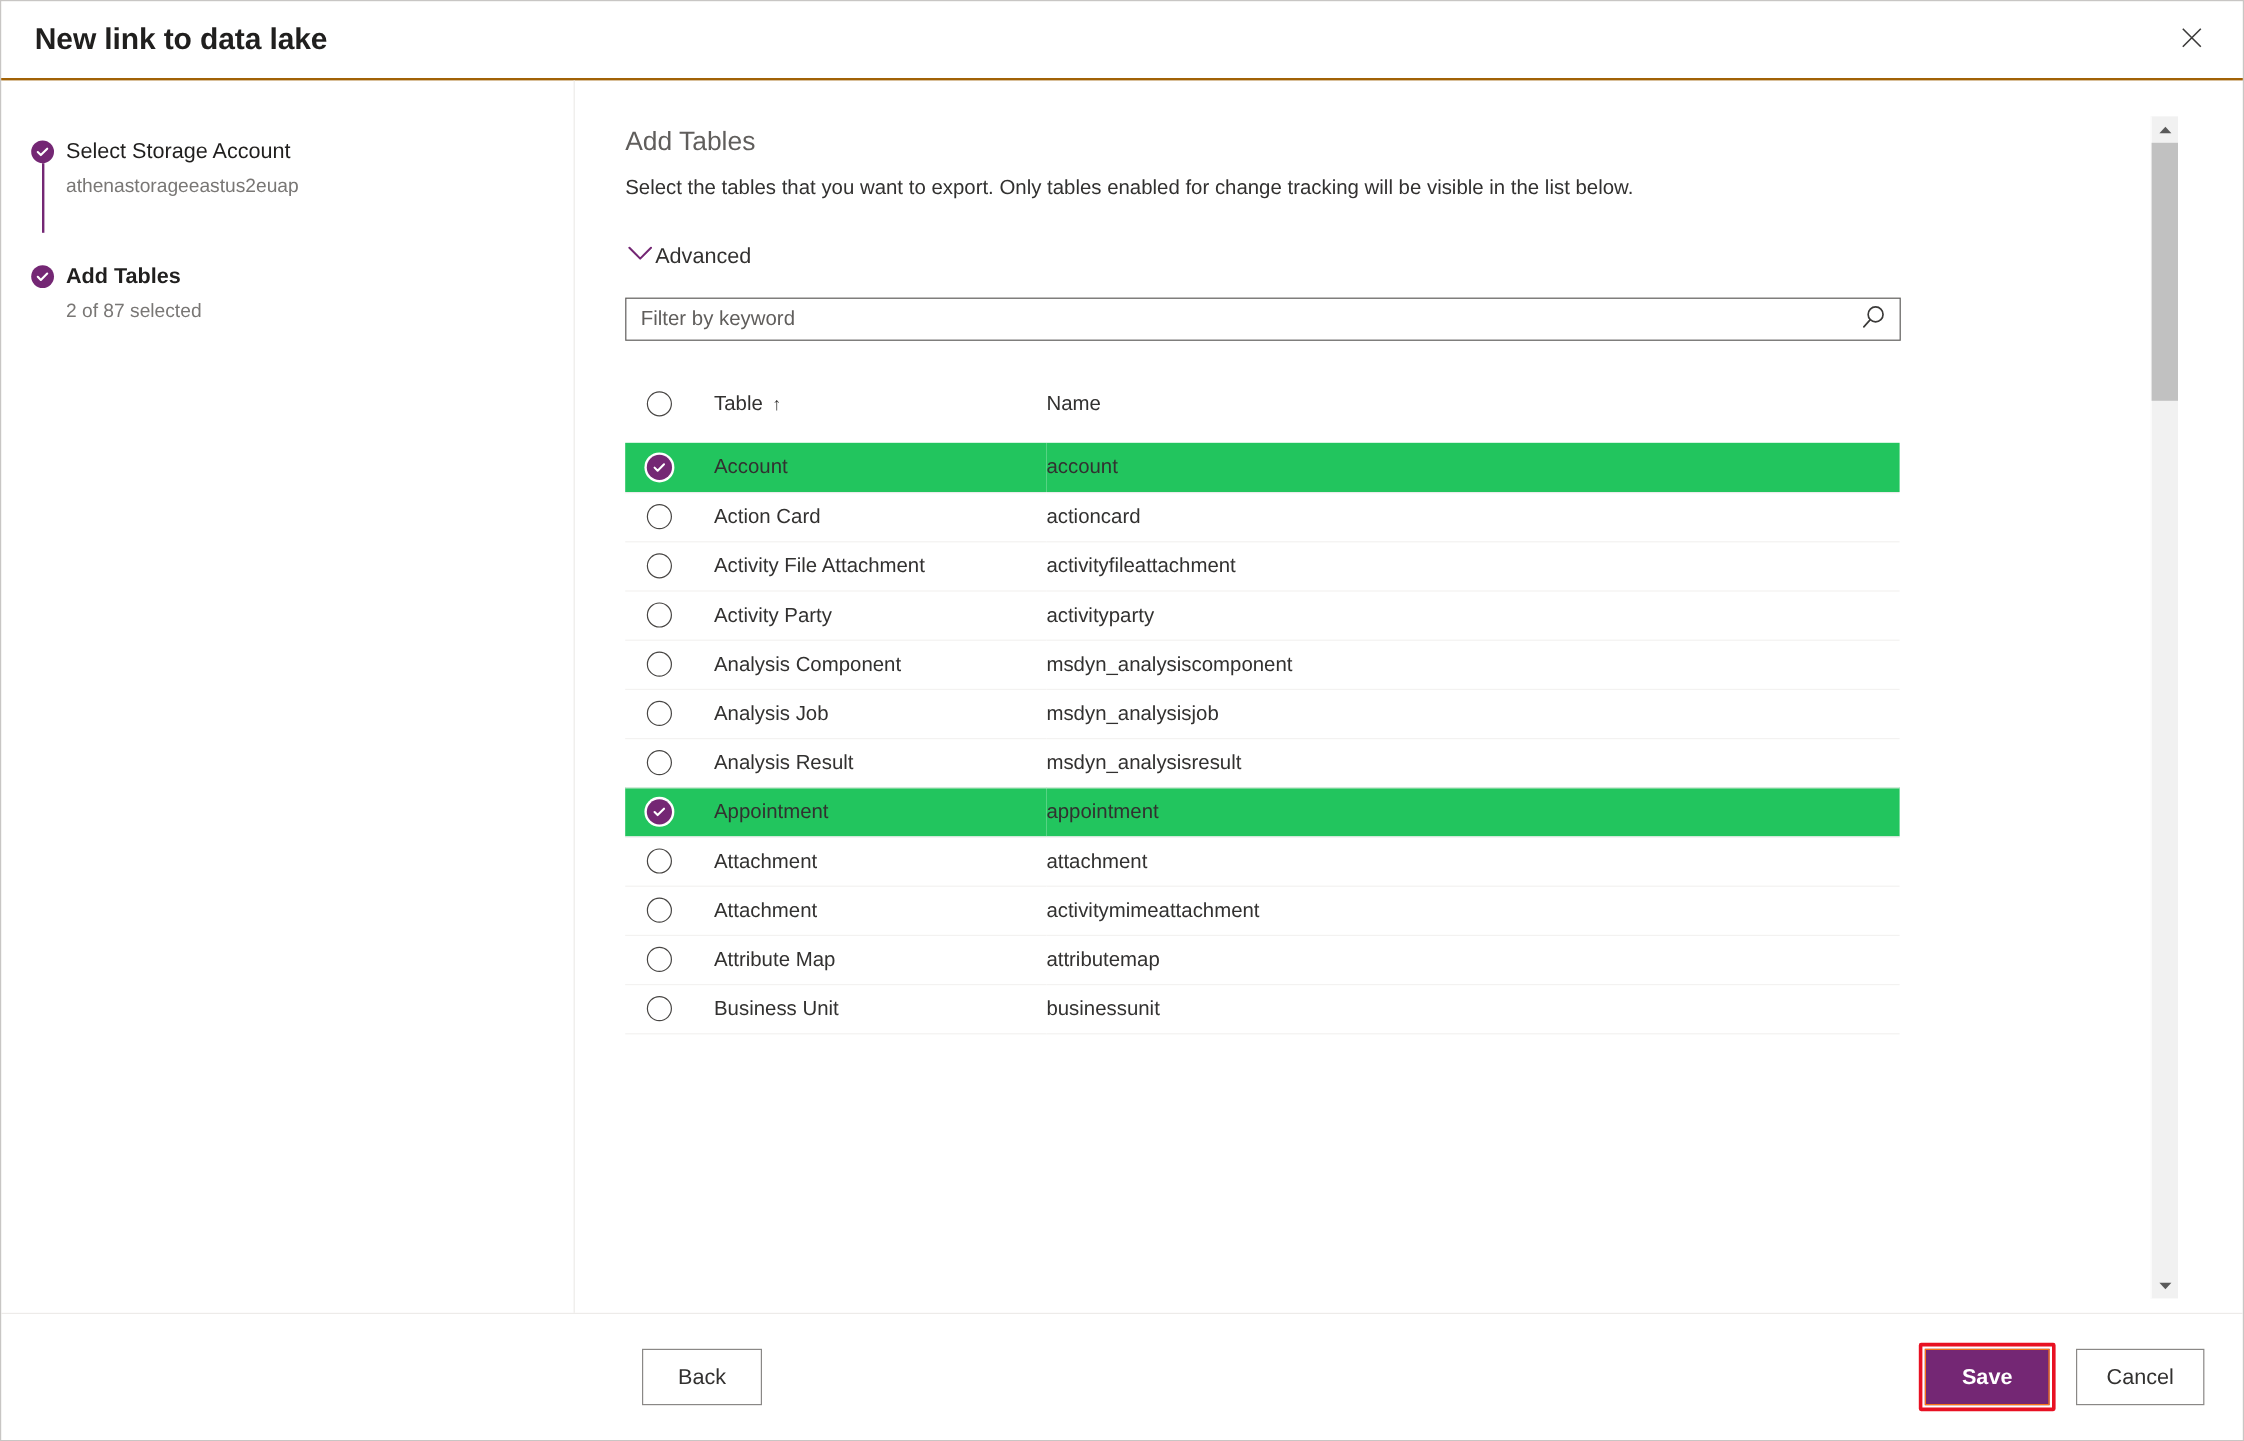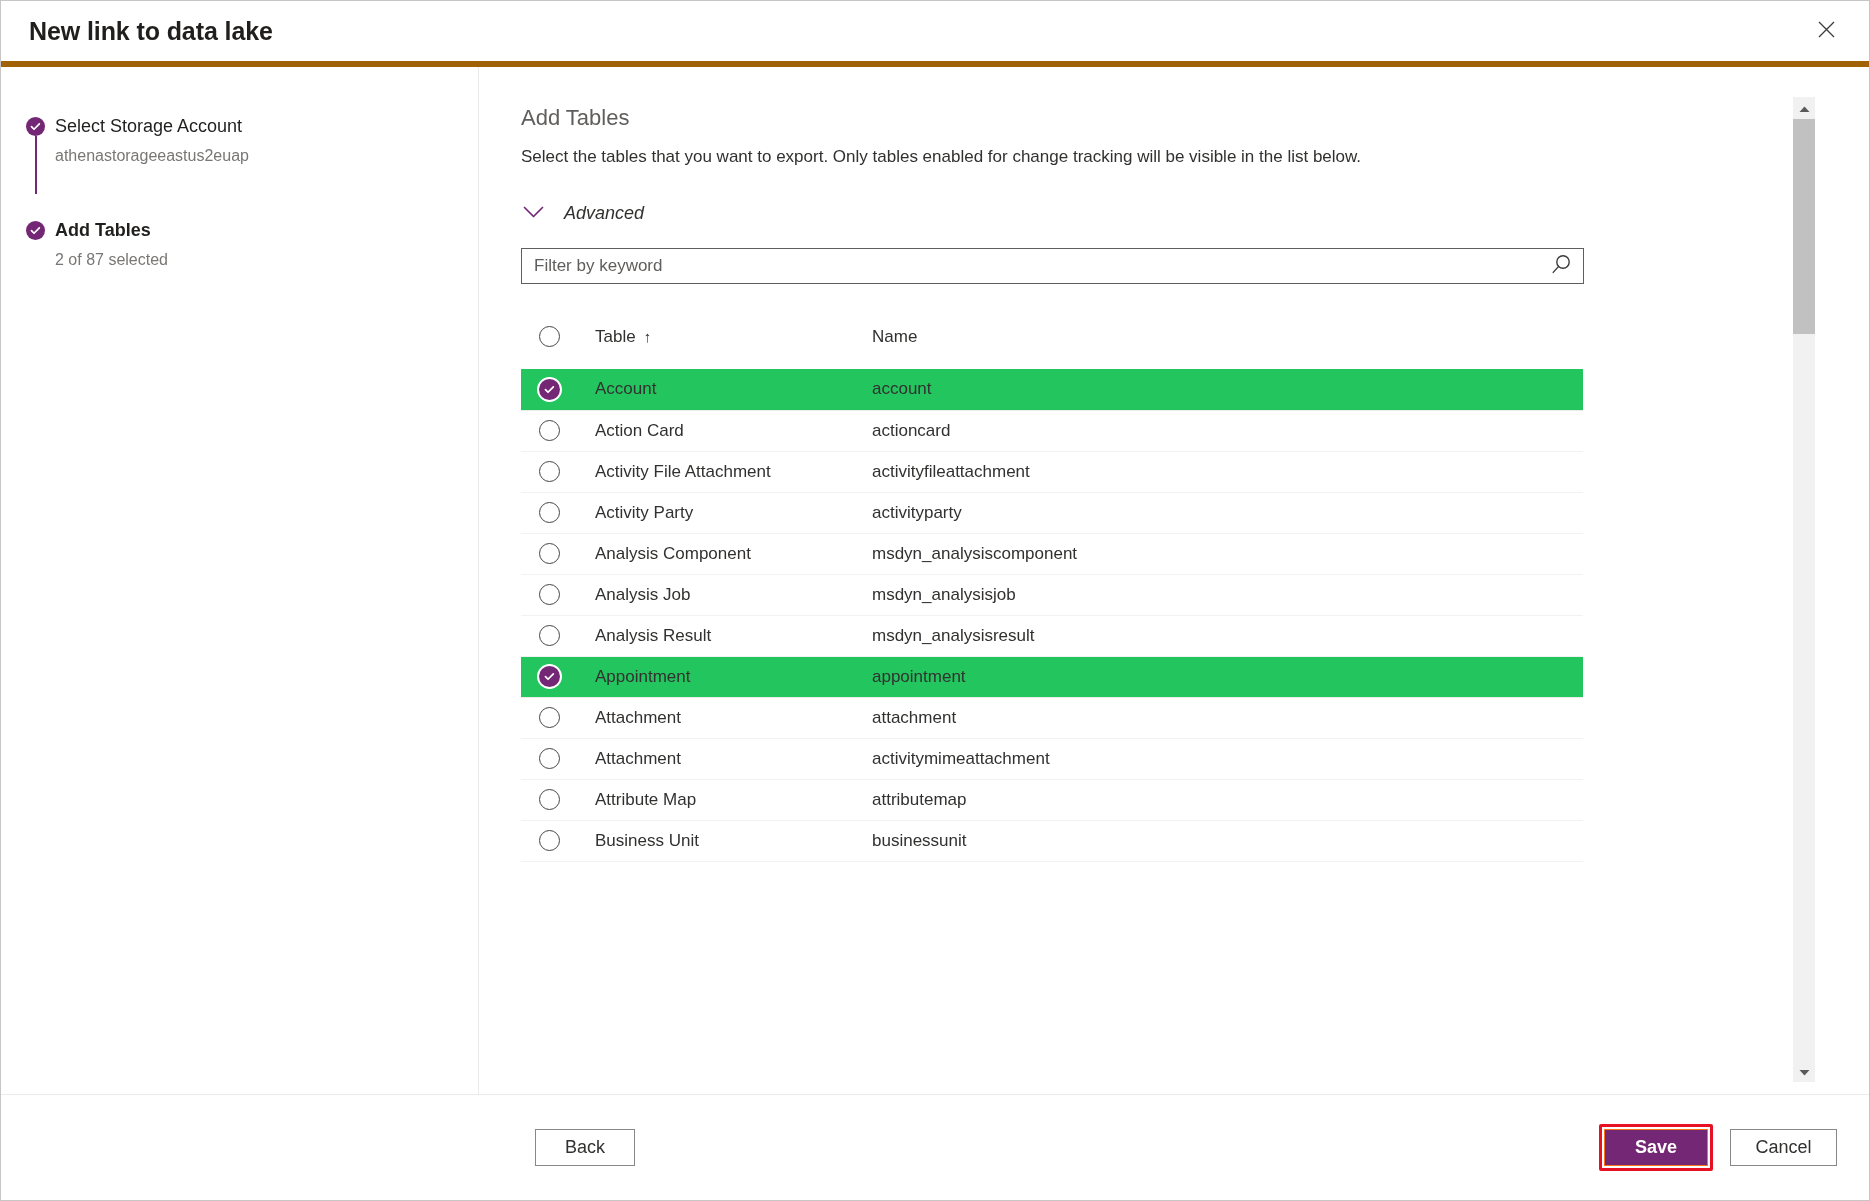--- a/index.html
+++ b/index.html
@@ -25,21 +25,21 @@
     border: 1px solid #c8c6c4;
     box-sizing: border-box;
     display: flex;
     flex-direction: column;
   }
 
   
   .dialog-header {
     height: 66px;
     min-height: 66px;
-    border-bottom: 6px solid #a16207;
+    border-bottom: 2px solid #a16207;
     display: flex;
     align-items: center;
     justify-content: space-between;
     padding: 0 22px 0 28px;
     box-sizing: border-box;
   }
   .dialog-title {
     font-size: 25px;
     font-weight: 600;
     color: #201f1e;
@@ -137,25 +137,24 @@
   }
   .content-desc {
     font-size: 17px;
     color: #323130;
     margin: 0 0 34px 0;
     line-height: 24px;
   }
   .advanced-row {
     display: flex;
     align-items: center;
-    gap: 20px;
+    gap: 2px;
     margin: 0 0 24px 2px;
     cursor: pointer;
     width: fit-content;
-    font-style: italic;
   }
   .advanced-label {
     font-size: 18px;
     color: #323130;
   }
   .chevron { display: block; }
 
   .search-box {
     position: relative;
     width: 1063px;
@@ -306,21 +305,21 @@
   .footer-left { padding-left: 534px; }
   .footer-right {
     margin-left: auto;
     display: flex;
     align-items: center;
     gap: 17px;
   }
   .btn {
     font-family: "Liberation Sans", sans-serif;
     font-size: 18px;
-    height: 37px;
+    height: 47px;
     min-width: 100px;
     padding: 0 20px;
     border: 1px solid #8a8886;
     background: #ffffff;
     color: #323130;
     cursor: pointer;
     box-sizing: border-box;
   }
   .btn-back { width: 100px; }
   .btn-cancel { width: 107px; }

